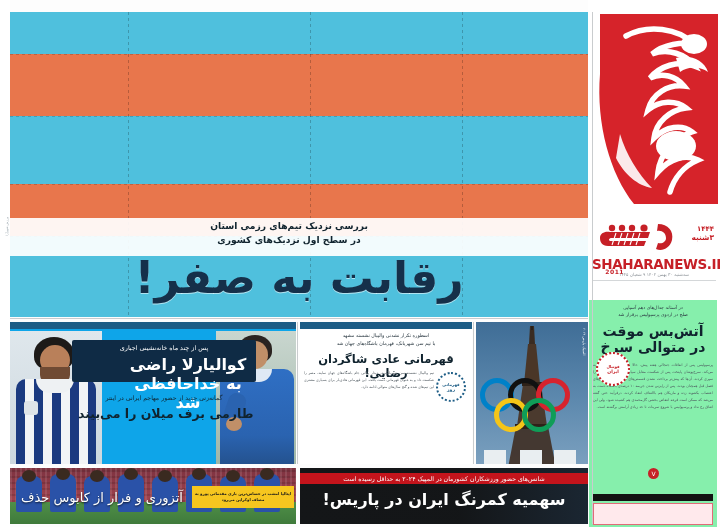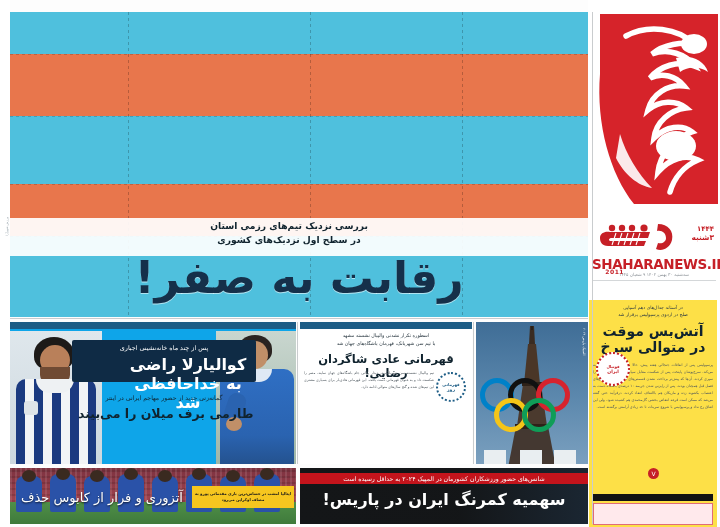--- a/index.html
+++ b/index.html
@@ -122,21 +122,21 @@
   .stamp-2011 {
     position: absolute; right: 96px; top: 268px;
     font-size: 6px; font-weight: bold; color: #c62027;
     direction: ltr; letter-spacing: .5px;
   }
 
   
   .rcol {
     position: absolute; right: 3px; top: 300px;
     width: 128px; height: 227px;
-    background: #fde047;
+    background: #86efac;
     padding: 2px 4px 0 4px;
   }
   .rcol-kicker {
     font-size: 4.6px; color: #2c3a43; text-align: center;
     line-height: 1.6; direction: rtl; margin-top: 2px;
   }
   .rcol-title {
     font-size: 14px; font-weight: bold; color: #10232e;
     text-align: center; line-height: 1.18; direction: rtl;
     margin-top: 4px;

